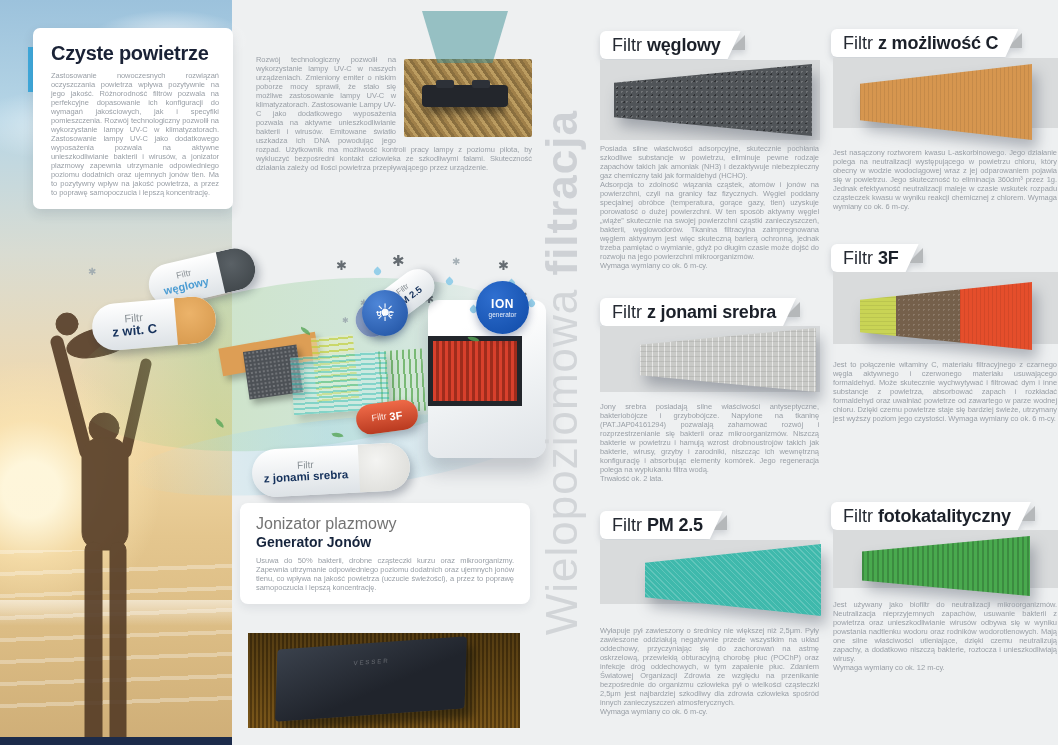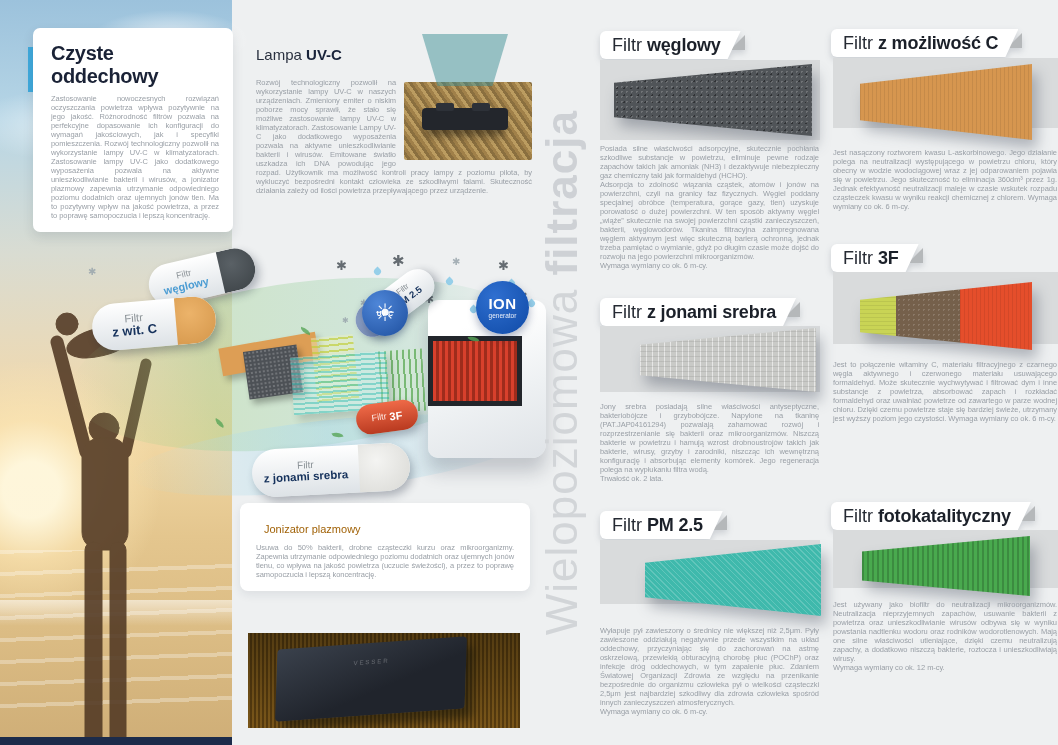--- a/index.html
+++ b/index.html
@@ -38,21 +38,21 @@
   .uvc-lamp{position:absolute;left:18px;top:26px;width:86px;height:22px;background:#23262c;border-radius:4px;
     box-shadow:0 10px 8px -4px rgba(0,0,0,.45);}
   .uvc-lamp:before{content:"";position:absolute;left:14px;top:-5px;width:18px;height:8px;background:#2d3138;border-radius:2px;}
   .uvc-lamp:after{content:"";position:absolute;right:18px;top:-5px;width:18px;height:8px;background:#2d3138;border-radius:2px;}
   .uvc-beam{position:absolute;left:18px;top:-48px;width:86px;height:52px;opacity:.5;
     background:#3d8f96;clip-path:polygon(18% 100%,82% 100%,100% 0,0 0);}
 
   
   .ion-card{left:240px;top:503px;width:290px;background:#fff;border-radius:8px;
     box-shadow:0 4px 10px rgba(30,40,60,.08);padding:12px 16px 12px 16px;box-sizing:border-box;}
-  .ion-sub{font-size:11px;color:#a16207;margin:8px;}
+  .ion-sub{font-size:16px;color:#737373;margin:0;}
   .ion-title{font-size:14px;font-weight:bold;color:#16243c;margin:1px 0 6px 0;}
   .ion-photo{left:248px;top:633px;width:272px;height:95px;overflow:hidden;
     background:repeating-linear-gradient(90deg,#c8a95f 0 2px,#8d7336 2px 4px),linear-gradient(180deg,#6a5a30,#9c8347);
     background-blend-mode:multiply;}
   .ion-device{position:absolute;left:28px;top:10px;width:190px;height:72px;background:linear-gradient(160deg,#3a414c,#20242c 60%);
     transform:rotate(-4deg) skewX(-6deg);border-radius:4px;box-shadow:8px 10px 10px rgba(20,20,10,.5);}
   .ion-logo{position:absolute;left:0;right:0;top:16px;text-align:center;font-size:6px;letter-spacing:2px;color:rgba(255,255,255,.28);}
 
   
   .vertical{left:524px;top:0;height:745px;width:76px;display:flex;align-items:center;justify-content:center;}
@@ -123,21 +123,21 @@
 
   
   .badge{position:absolute;border-radius:50%;color:#fff;display:flex;flex-direction:column;
     align-items:center;justify-content:center;box-shadow:0 4px 8px rgba(20,40,90,.35);}
   .badge-uvc{left:362px;top:290px;width:46px;height:46px;
     background:radial-gradient(circle at 35% 30%,#4e86d8,#1e4f9e);}
   .badge-uvc .sun{font-size:24px;line-height:1;opacity:.95;}
   .badge-uvc .uvct{position:absolute;font-size:6.5px;font-weight:bold;letter-spacing:.3px;}
   .badge-ion{left:476px;top:281px;width:53px;height:53px;
     background:radial-gradient(circle at 35% 30%,#2f6fd0,#0f4aa6);}
-  .badge-ion .t1{font-size:15px;font-weight:bold;letter-spacing:.5px;line-height:1;}
+  .badge-ion .t1{font-size:12px;font-weight:bold;letter-spacing:.5px;line-height:1;}
   .badge-ion .t2{font-size:6.5px;opacity:.9;margin-top:1px;}
 
   
   .banner-wrap{position:absolute;filter:drop-shadow(0 3px 3px rgba(40,50,70,.18));}
   .banner{display:inline-flex;align-items:baseline;gap:5px;background:#fff;height:28px;
     padding:0 20px 0 12px;border-radius:6px 0 0 6px;align-items:center;
     clip-path:polygon(0 0,100% 0,calc(100% - 13px) 100%,0 100%);}
   .banner .b-reg{font-size:18px;color:#252a33;}
   .banner .b-bold{font-size:18px;font-weight:800;color:#1b2029;letter-spacing:-.2px;}
   .banner-tri{position:absolute;right:-4px;top:4px;width:0;height:0;
@@ -178,29 +178,25 @@
         <rect x="82" y="158" width="46" height="112" rx="18"></rect>
         <rect x="85" y="262" width="17" height="203" rx="8"></rect>
         <rect x="110" y="262" width="16" height="203" rx="8"></rect>
       </g>
     </svg>
     <div class="abs photo-bar"></div>
   </div>
 
   <div class="abs intro-accent"></div>
   <div class="abs intro-card">
-    <div class="intro-title">Czyste oddechowy</div>
+    <div class="intro-title">Czyste powietrze</div>
     <div class="small-body">Zastosowanie nowoczesnych rozwiązań oczyszczania powietrza wpływa pozytywnie na jego jakość. Różnorodność filtrów pozwala na perfekcyjne dopasowanie ich konfiguracji do wymagań jakościowych, jak i specyfiki pomieszczenia. Rozwój technologiczny pozwolił na wykorzystanie lampy UV-C w klimatyzatorach. Zastosowanie lampy UV-C jako dodatkowego wyposażenia pozwala na aktywne unieszkodliwianie bakterii i wirusów, a jonizator plazmowy zapewnia utrzymanie odpowiedniego poziomu dodatnich oraz ujemnych jonów tlen. Ma to pozytywny wpływ na jakość powietrza, a przez to poprawę samopoczucia i lepszą koncentrację.</div>
   </div>
 
   <div class="abs uvc">
-    <div class="sec-title">
-      <span>Lampa</span>
-      <span class="bold">UV-C</span>
-    </div>
     <div class="small-body">
       <div class="uvc-photo">
         <div class="uvc-beam"></div>
         <div class="uvc-lamp"></div>
       </div><span>Rozwój technologiczny pozwolił na wykorzystanie lampy UV-C w naszych urządzeniach. Zmieniony emiter o niskim poborze mocy sprawił, że stało się możliwe zastosowanie lampy UV-C w klimatyzatorach. Zastosowanie Lampy UV-C jako dodatkowego wyposażenia pozwala na aktywne unieszkodliwianie bakterii i wirusów. Emitowane światło uszkadza ich DNA powodując jego rozpad. Użytkownik ma możliwość kontroli pracy lampy z poziomu pilota, by wykluczyć bezpośredni kontakt człowieka ze szkodliwymi falami. Skuteczność działania zależy od ilości powietrza przepływającego przez urządzenie.</span>
     </div>
   </div>
 
   <div class="abs swoosh1"></div>
   <div class="abs swoosh2"></div>
@@ -283,20 +279,21 @@
     <span class="sun">☀</span>
     <span class="uvct">UV-C</span>
   </div>
   <div class="badge badge-ion">
     <span class="t1">ION</span>
     <span class="t2">generator</span>
   </div>
 
   <div class="abs ion-card">
     <p class="ion-sub">Jonizator plazmowy</p>
+    <p class="ion-title">Generator Jonów</p>
     <div class="small-body">Usuwa do 50% bakterii, drobne cząsteczki kurzu oraz mikroorganizmy. Zapewnia utrzymanie odpowiedniego poziomu dodatnich oraz ujemnych jonów tlenu, co wpływa na jakość powietrza (uczucie świeżości), a przez to poprawę samopoczucia i lepszą koncentrację.</div>
   </div>
   <div class="abs ion-photo">
     <div class="ion-device">
       <div class="ion-logo">VESSER</div>
     </div>
   </div>
 
   <div class="abs vertical">
     <div class="vt"><span>Wielopoziomowa </span><span class="bold">filtracja</span></div>

